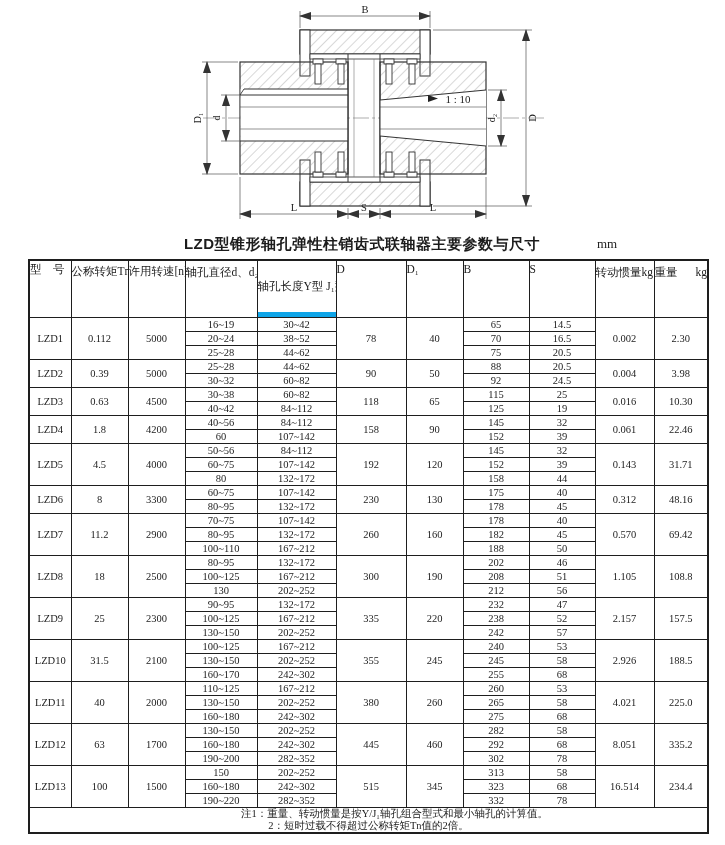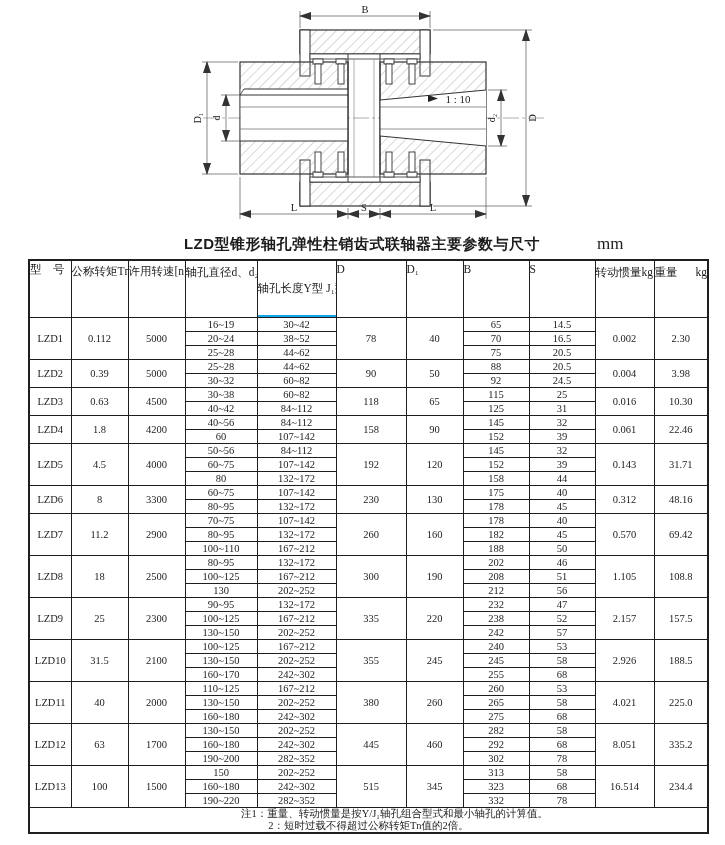--- a/index.html
+++ b/index.html
@@ -16,21 +16,21 @@
   svg text{font-family:"Liberation Serif","DejaVu Serif",serif;fill:#222;}
 
   
   .title-row{position:relative;height:25px;margin-top:1px;}
   .page-title{
     position:absolute;left:0;width:724px;text-align:center;
     font-family:"Liberation Sans","DejaVu Sans",sans-serif;
     font-weight:bold;font-size:15px;line-height:25px;letter-spacing:0.5px;
   }
   .unit-label{
-    position:absolute;left:597px;top:0;font-size:17px;line-height:25px;
+    position:absolute;left:597px;top:0;font-size:13px;line-height:25px;
     font-family:"Liberation Serif","DejaVu Serif",serif;
   }
 
   
   table.spec{
     border-collapse:collapse;table-layout:fixed;
     width:679px;margin:3px 0 0 28px;
     border:2px solid #1e1e1e;
   }
   table.spec th,table.spec td{
@@ -38,21 +38,21 @@
     font-weight:normal;overflow:hidden;white-space:nowrap;
   }
   table.spec th{font-size:11.5px;height:56px;}
   table.spec td{font-size:10.5px;height:13px;line-height:12px;}
   .hw{display:flex;flex-direction:row;height:56px;}
   .hw1{justify-content:flex-start;}
   .hw2{justify-content:space-between;padding:3px 0;box-sizing:border-box;}
   .hw3{justify-content:space-between;padding:2px 0;box-sizing:border-box;}
   .hw div{line-height:17px;}
   .hwr div{flex:1;display:flex;align-items:center;justify-content:center;}
-  .hwr div.rl{border-bottom:2px solid #0ea5e9;}
+  .hwr div.rl{border-bottom:5px solid #0ea5e9;}
   td.notes-cell{
     text-align:left;height:auto;font-size:11.5px;line-height:19px;
     padding:3px 0 5px 0;
   }
   .note-1{padding-left:52px;}
   .note-2{}
 </style>
 </head>
 <body>
 
@@ -325,21 +325,21 @@
           <td rowspan="2">65</td>
           <td>115</td>
           <td>25</td>
           <td rowspan="2">0.016</td>
           <td rowspan="2">10.30</td>
         </tr>
         <tr>
           <td>40~42</td>
           <td>84~112</td>
           <td>125</td>
-          <td>31</td>
+          <td>19</td>
         </tr>
         <tr>
           <td rowspan="2">LZD4</td>
           <td rowspan="2">1.8</td>
           <td rowspan="2">4200</td>
           <td>40~56</td>
           <td>84~112</td>
           <td rowspan="2">158</td>
           <td rowspan="2">90</td>
           <td>145</td>

